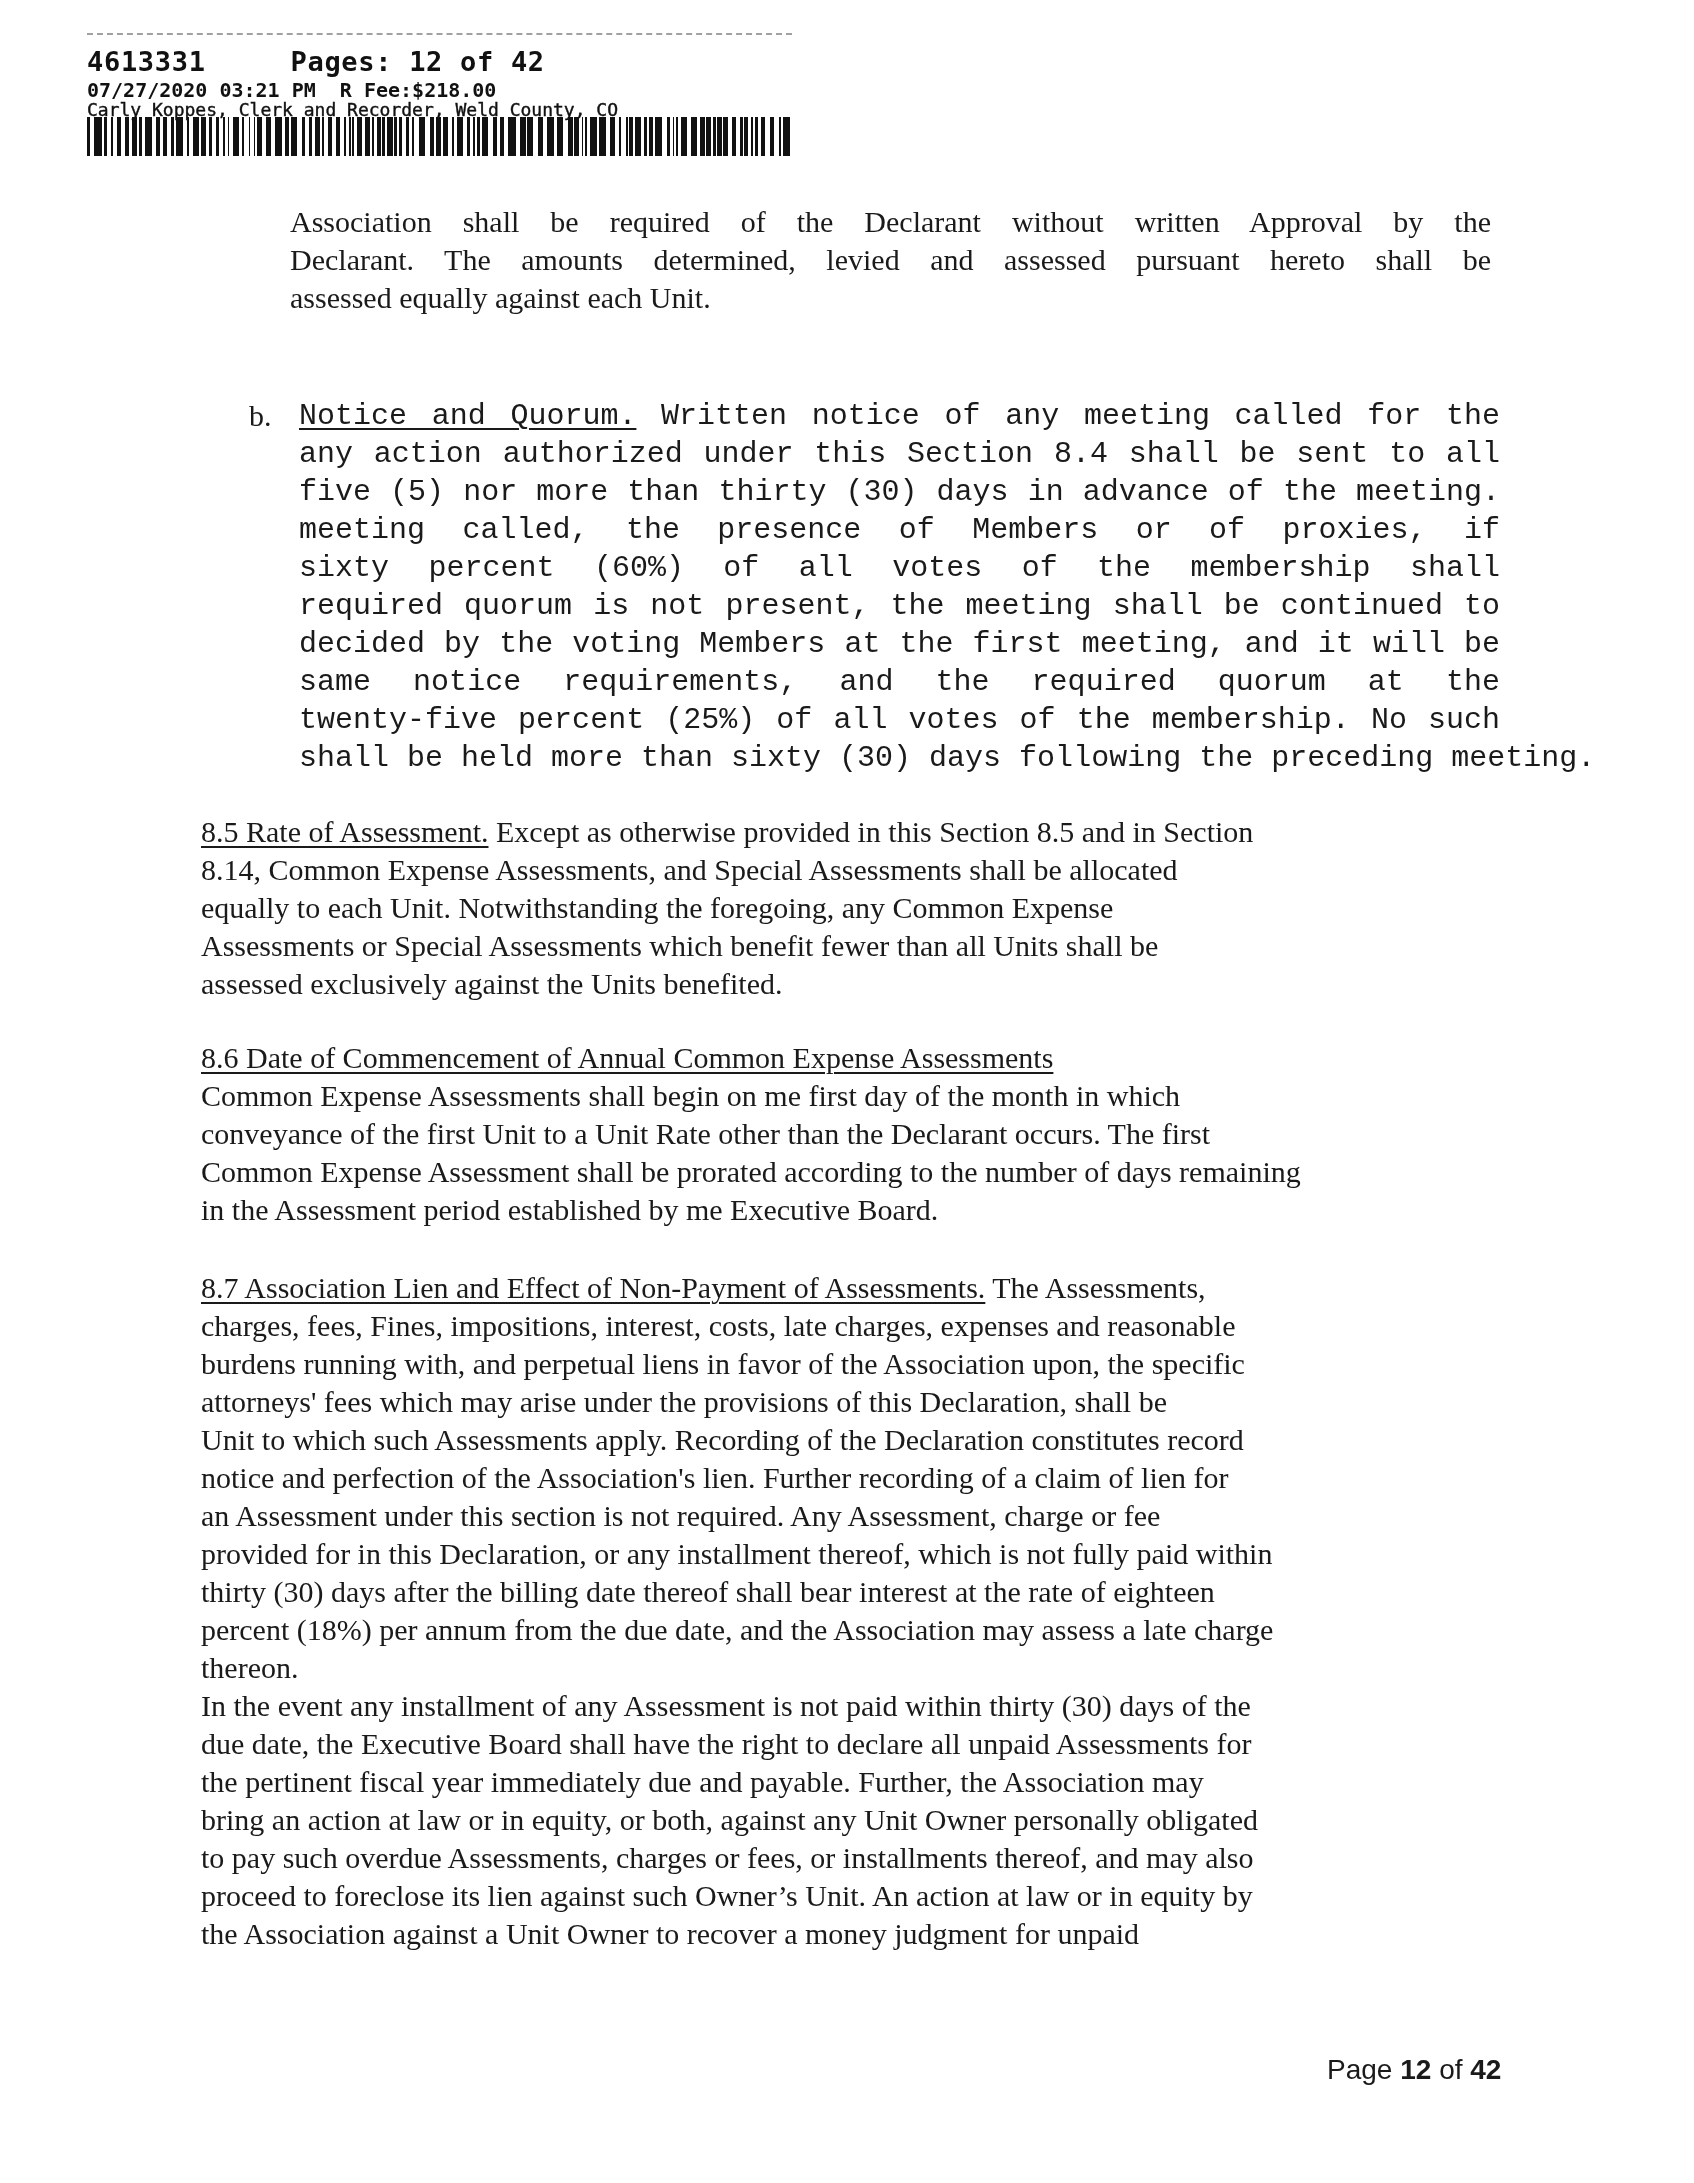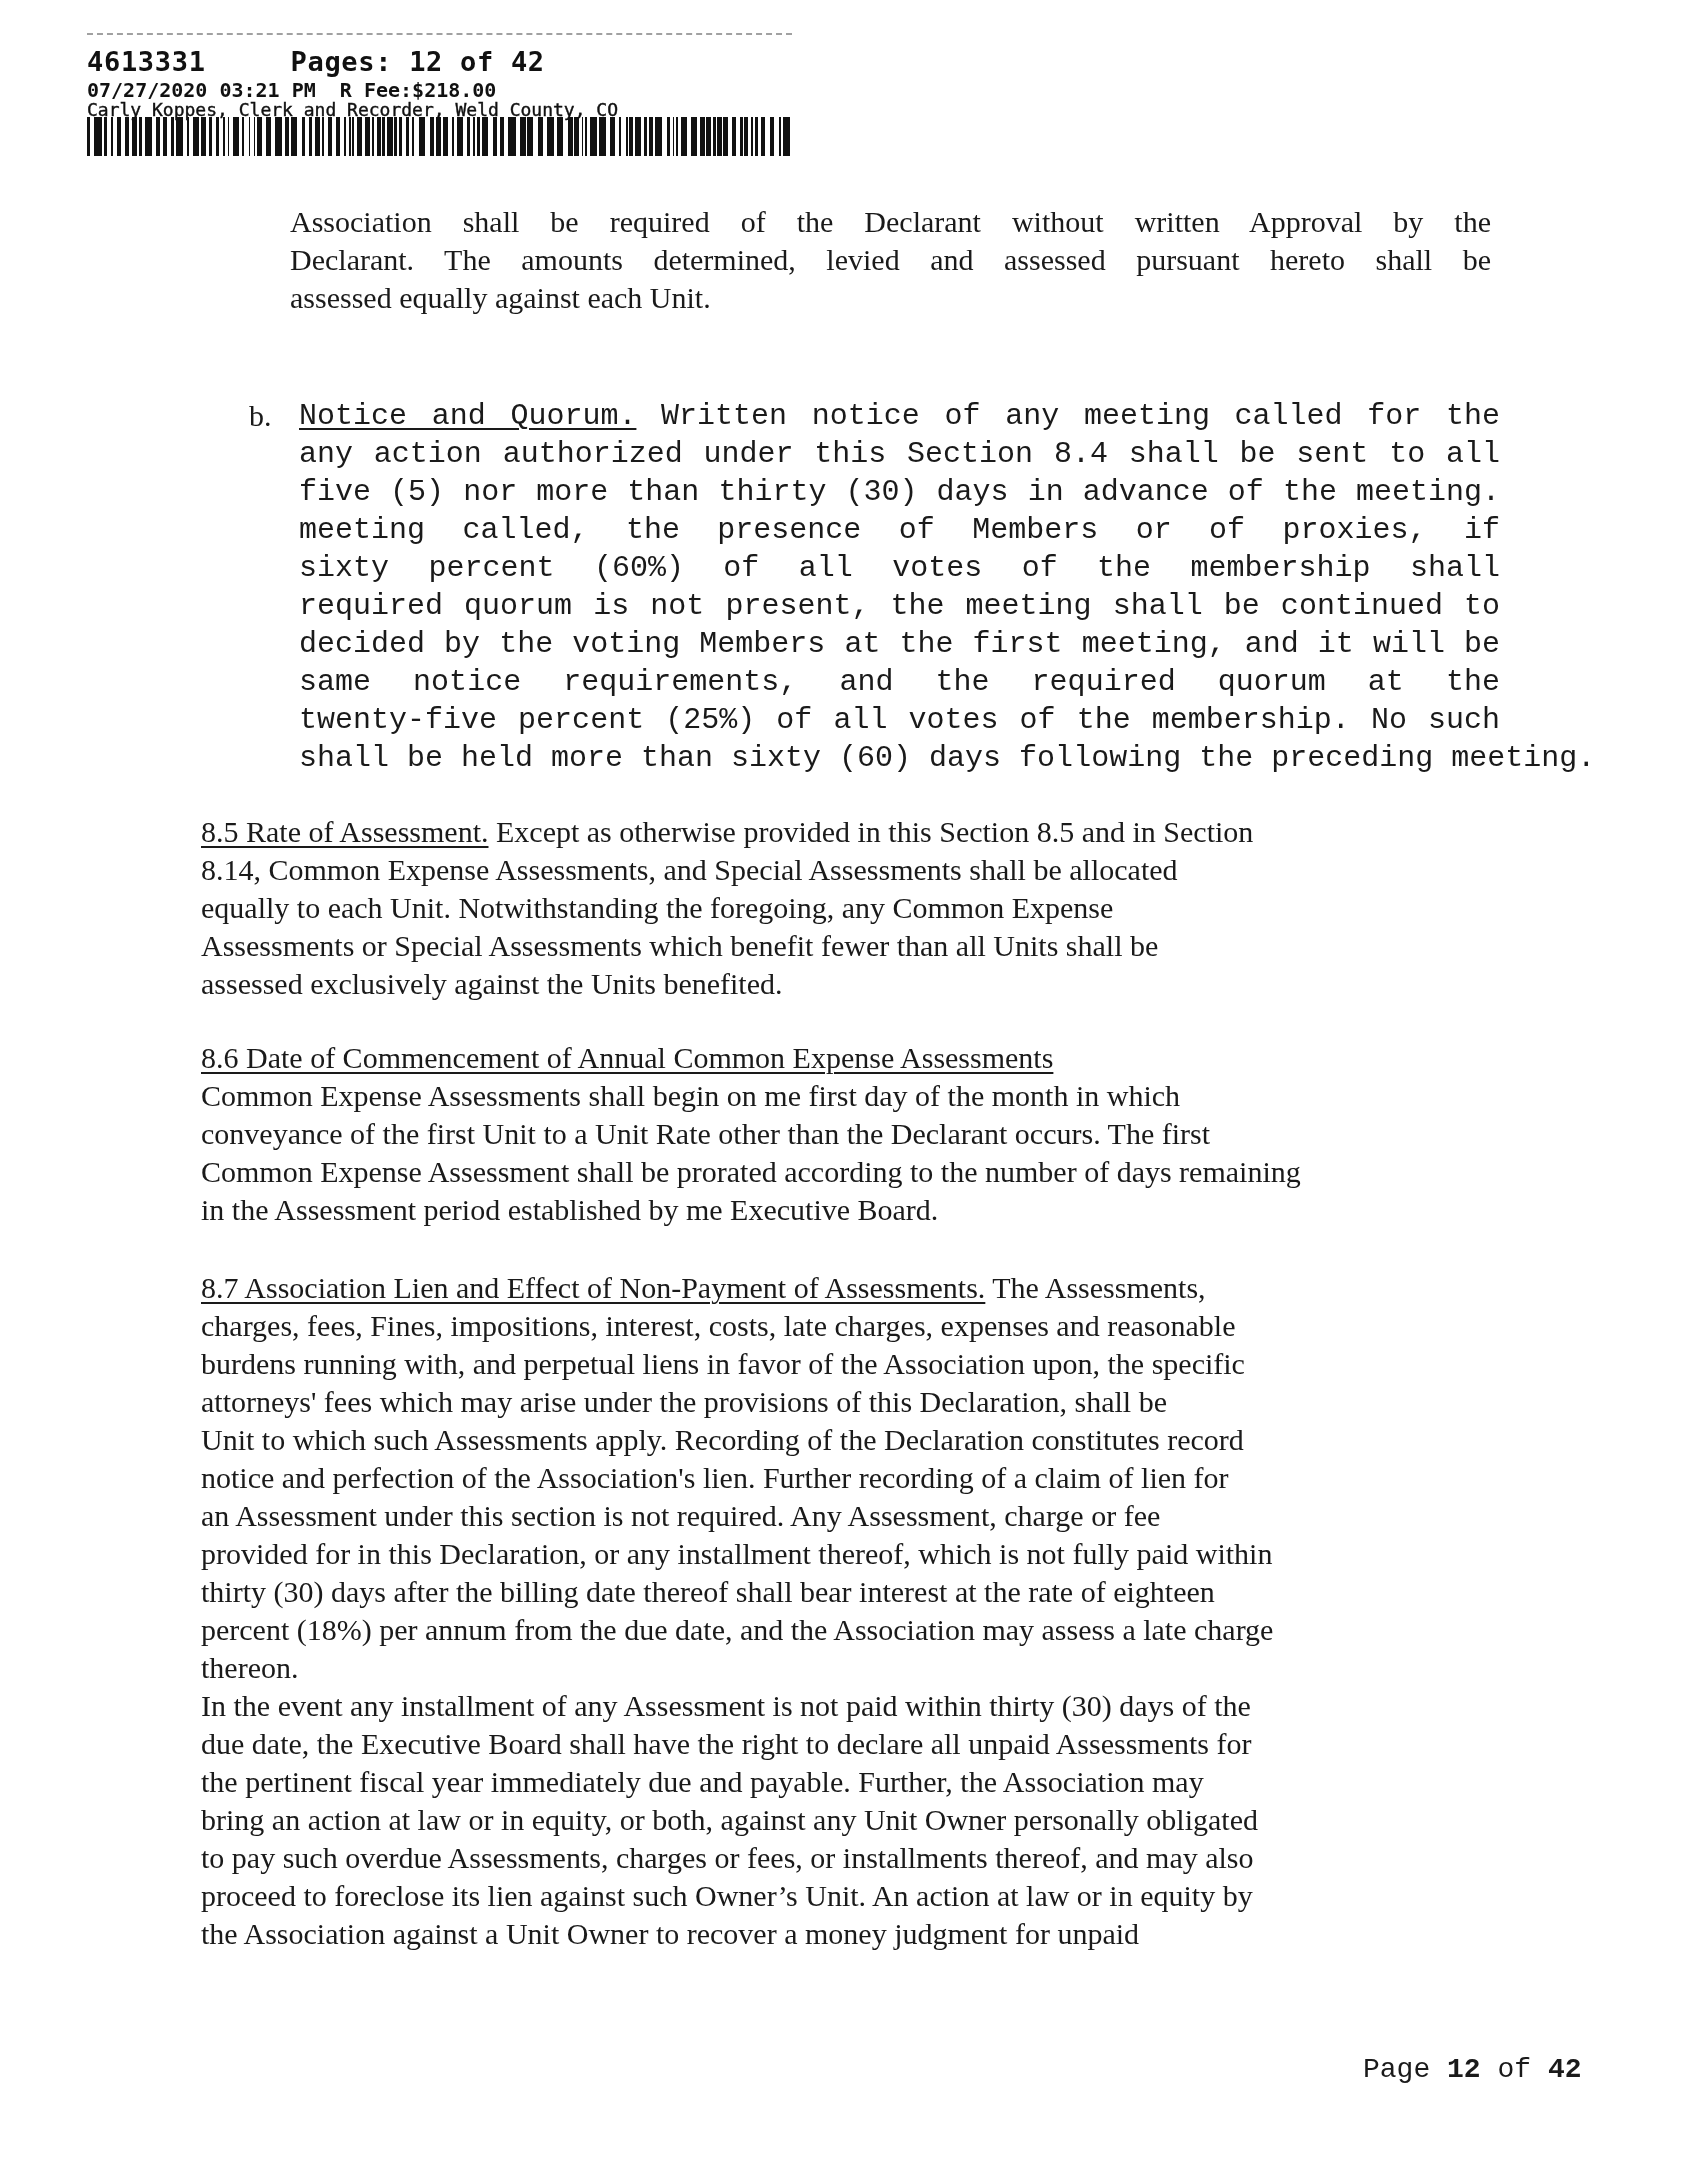--- a/index.html
+++ b/index.html
@@ -15,21 +15,21 @@
   .barcode { position: absolute; left: 87px; top: 117px; width: 706px; height: 39px; display: flex; align-items: stretch; }
   .barcode span { display: block; background: #111; height: 100%; }
 
   
   .doc { position: absolute; left: 0; top: 0; width: 1695px; font-family: "Liberation Serif", "DejaVu Serif", serif; font-size: 30px; line-height: 38px; color: #1a1a1a; }
   .para { position: absolute; margin: 0; }
   .u { text-decoration: underline; text-decoration-thickness: 2px; text-underline-offset: 4px; }
   .line { display: block; white-space: nowrap; }
   .jline { display: block; text-align: justify; text-align-last: justify; white-space: normal; height: 38px; overflow: hidden; }
 
-  .footer { position: absolute; left: 1327px; top: 2054px; font-family: Liberation Mono, monospace; font-size: 28px; color: #1a1a1a; white-space: nowrap; margin-left: 36px; }
+  .footer { position: absolute; left: 1327px; top: 2054px; font-family: Liberation Sans, sans-serif; font-size: 28px; color: #1a1a1a; white-space: nowrap; }
   .footer b { font-weight: bold; }
 </style>
 </head>
 <body>
 
 <div class="page">
 
   <div class="stamp-rule"></div>
   <div class="stamp">
     <div class="stamp-line1">4613331     Pages: 12 of 42</div>
@@ -150,21 +150,21 @@
     <div class="para" style="left:299px; top:397px; width:1201px;font-family:Liberation Mono, monospace;">
       <span class="jline"><span class="u">Notice and Quorum.</span><span> Written notice of any meeting called for the purpose of taking</span></span>
       <span class="jline">any action authorized under this Section 8.4 shall be sent to all Members not less than</span>
       <span class="jline">five (5) nor more than thirty (30) days in advance of the meeting. At the first such</span>
       <span class="jline">meeting called, the presence of Members or of proxies, if permitted, entitled to cast</span>
       <span class="jline">sixty percent (60%) of all votes of the membership shall constitute a quorum. If the</span>
       <span class="jline">required quorum is not present, the meeting shall be continued to another date to be</span>
       <span class="jline">decided by the voting Members at the first meeting, and it will be called subject to the</span>
       <span class="jline">same notice requirements, and the required quorum at the subsequent meeting shall be</span>
       <span class="jline">twenty-five percent (25%) of all votes of the membership. No such subsequent meeting</span>
-      <span class="line">shall be held more than sixty (60) days following the preceding meeting.</span>
+      <span class="line">shall be held more than sixty (30) days following the preceding meeting.</span>
     </div>
 
     <div class="para" style="left:201px; top:813px;">
       <span class="line"><span class="u">8.5 Rate of Assessment.</span><span> Except as otherwise provided in this Section 8.5 and in Section</span></span>
       <span class="line">8.14, Common Expense Assessments, and Special Assessments shall be allocated</span>
       <span class="line">equally to each Unit. Notwithstanding the foregoing, any Common Expense</span>
       <span class="line">Assessments or Special Assessments which benefit fewer than all Units shall be</span>
       <span class="line">assessed exclusively against the Units benefited.</span>
     </div>
 

